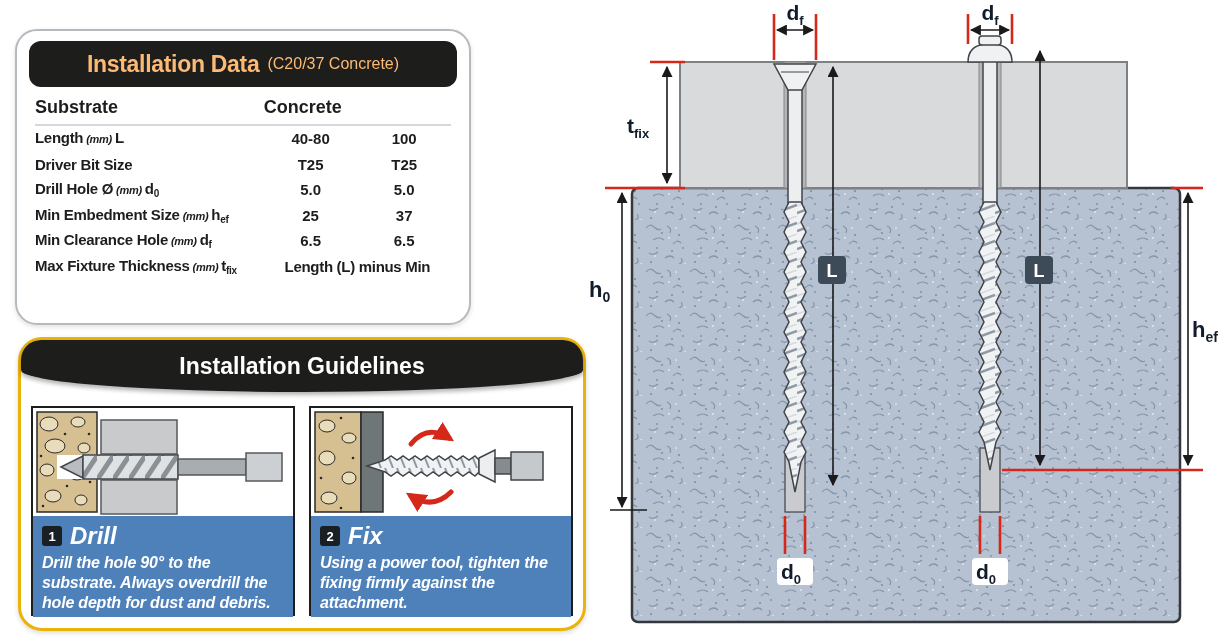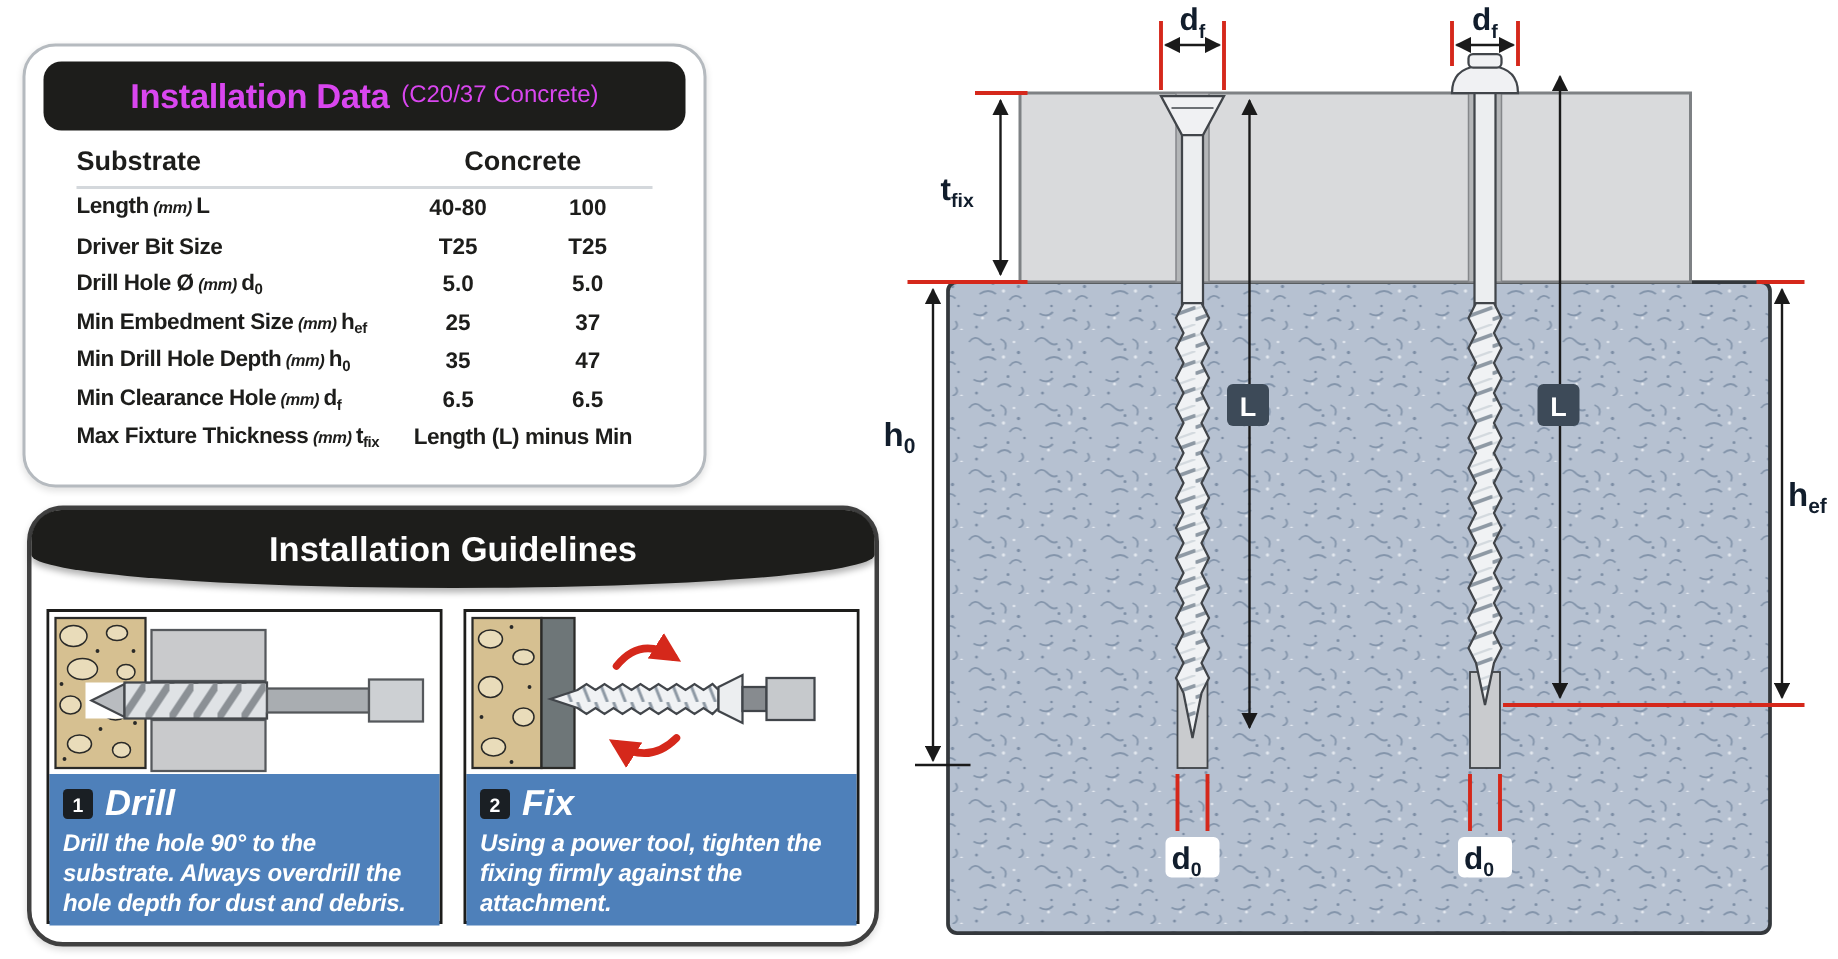--- a/index.html
+++ b/index.html
@@ -3,38 +3,38 @@
 <meta charset="utf-8">
 <style>
   html,body{margin:0;padding:0;background:#ffffff;}
   #canvas{position:relative;width:1225px;height:639px;background:#fff;overflow:hidden;
           font-family:"Liberation Sans",sans-serif;color:#1d1d1b;}
 
   
   .data-panel{position:absolute;left:15px;top:29px;width:452px;height:292px;
     background:#fff;border:2px solid #b5babf;border-radius:22px;box-shadow:0 2px 5px rgba(0,0,0,.12);}
   .data-banner{margin:10px 12px 4px 12px;height:46px;background:#1d1d1b;border-radius:12px;
-    display:flex;align-items:center;justify-content:center;gap:8px;color:#d946ef;}
+    display:flex;align-items:center;justify-content:center;gap:8px;color:#fdba74;}
   .data-banner .banner-title{font-size:23px;font-weight:bold;letter-spacing:-0.3px;}
   .data-banner .banner-sub{font-size:16px;font-weight:400;}
-  .itable{padding:0 34px;}
+  .itable{padding:0 18px;}
   .thead{display:flex;align-items:center;height:33px;border-bottom:2px solid #d4d8dc;}
   .th-substrate{width:55%;font-size:18px;font-weight:bold;}
-  .th-concrete{width:45%;font-size:18px;font-weight:bold;text-align:center;}
+  .th-concrete{width:45%;font-size:18px;font-weight:bold;}
   .trow{display:flex;align-items:center;height:25.5px;}
   .tlabel{width:55%;font-size:15px;font-weight:bold;letter-spacing:-0.3px;white-space:nowrap;}
   .tlabel .unit{font-size:11px;font-style:italic;font-weight:bold;margin:0 3px 0 3px;}
   .tlabel .sym{font-weight:bold;}
   .tlabel .subs{font-size:10px;font-weight:bold;vertical-align:-3px;}
   .tval{width:22.5%;text-align:center;font-size:15px;font-weight:bold;}
   .tval-wide{width:45%;text-align:center;font-size:15px;font-weight:bold;letter-spacing:-0.3px;white-space:nowrap;}
 
   
   .guide-panel{position:absolute;left:18px;top:337px;width:562px;height:288px;background:#fff;
-    border:3px solid #404040;border-radius:24px;box-shadow:0 2px 5px rgba(0,0,0,.15);}
+    border:3px solid #eab308;border-radius:24px;box-shadow:0 2px 5px rgba(0,0,0,.15);}
   .guide-banner{position:absolute;left:0;top:0;width:100%;height:52px;background:#1d1d1b;
     border-radius:20px 20px 50% 50% / 20px 20px 22px 22px;
     display:flex;align-items:center;justify-content:center;color:#fff;
     font-size:23px;font-weight:bold;box-shadow:0 3px 4px rgba(0,0,0,.3);}
   .guide-card{position:absolute;top:66px;width:264px;height:210px;border:2px solid #1d1d1b;
     background:#fff;box-sizing:border-box;display:flex;flex-direction:column;}
   .card-1{left:10px;}  .card-2{left:288px;}
   .illus{width:100%;height:108px;background:#fff;flex:0 0 auto;}
   .blue-band{flex:1;background:#4e80ba;color:#fff;padding:6px 9px 4px 9px;}
   .step-head{display:flex;align-items:center;gap:8px;margin-bottom:3px;}
@@ -75,25 +75,20 @@
       </div>
       <div class="trow">
         <div class="tlabel"><span>Drill Hole Ø</span><span class="unit">(mm)</span><span class="sym">d</span><span class="subs">0</span></div>
         <div class="tval">5.0</div>
         <div class="tval">5.0</div>
       </div>
       <div class="trow">
         <div class="tlabel"><span>Min Embedment Size</span><span class="unit">(mm)</span><span class="sym">h</span><span class="subs">ef</span></div>
         <div class="tval">25</div>
         <div class="tval">37</div>
-      </div>
-      <div class="trow">
-        <div class="tlabel"><span>Min Drill Hole Depth</span><span class="unit">(mm)</span><span class="sym">h</span><span class="subs">0</span></div>
-        <div class="tval">35</div>
-        <div class="tval">47</div>
       </div>
       <div class="trow">
         <div class="tlabel"><span>Min Clearance Hole</span><span class="unit">(mm)</span><span class="sym">d</span><span class="subs">f</span></div>
         <div class="tval">6.5</div>
         <div class="tval">6.5</div>
       </div>
       <div class="trow">
         <div class="tlabel"><span>Max Fixture Thickness</span><span class="unit">(mm)</span><span class="sym">t</span><span class="subs">fix</span></div>
         <div class="tval-wide">Length (L) minus Min</div>
       </div>

